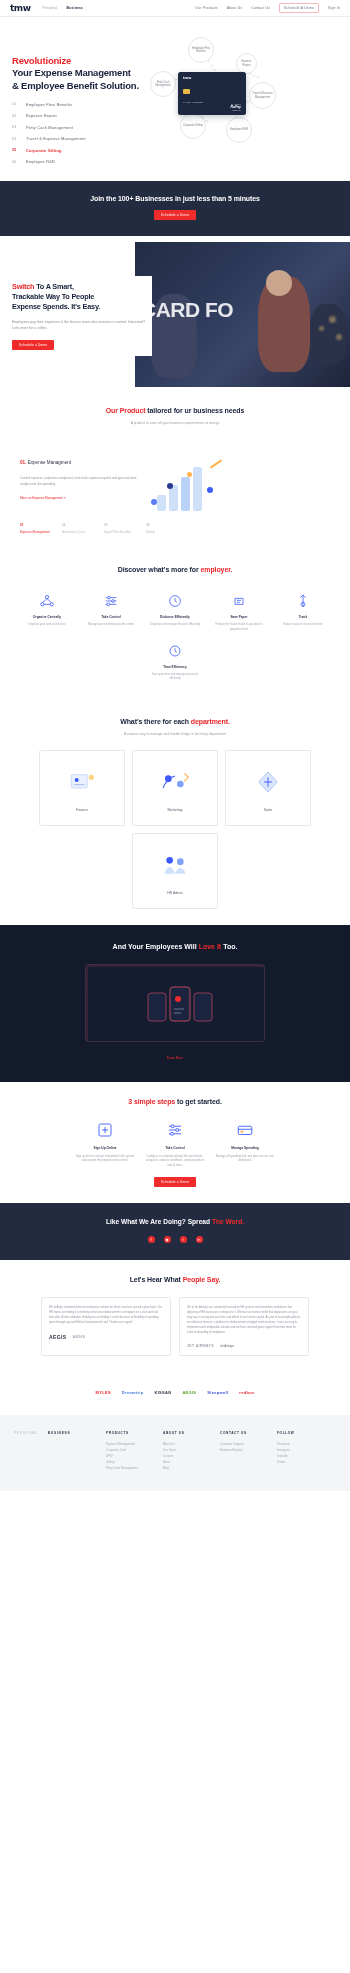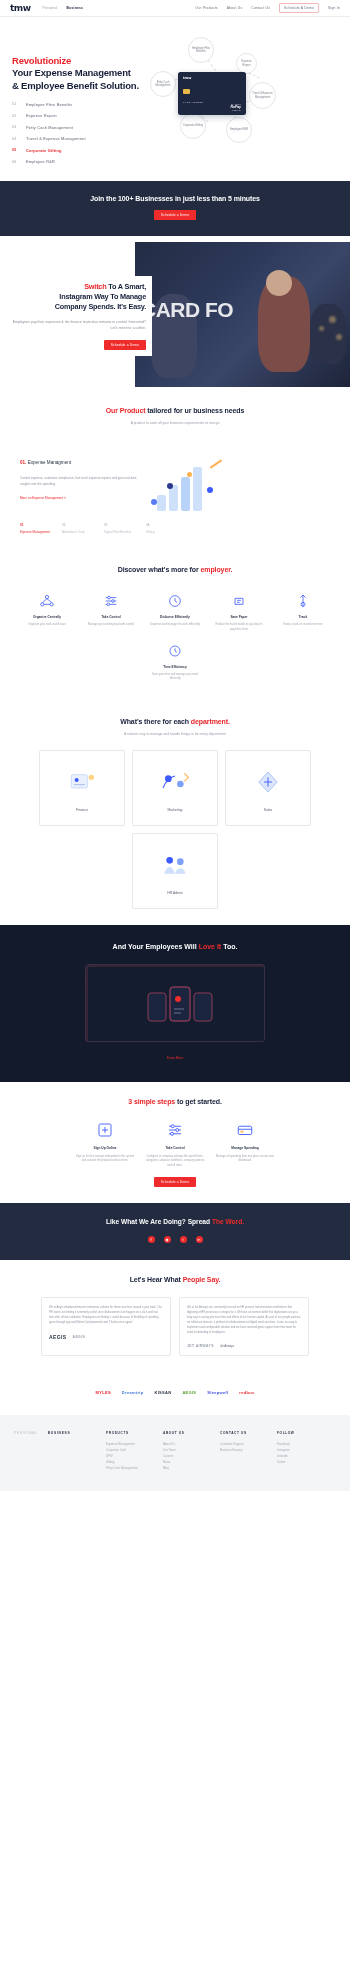--- a/index.html
+++ b/index.html
@@ -90,21 +90,21 @@
   .ph-person { position:absolute; border-radius:40% 40% 30% 30%; }
   .p1 { width:46px;height:84px; left:16px; top:52px; background:#3d4563; }
   .p2 { width:52px;height:96px; right:40px; top:34px; background:#7c4c49; }
   .p3 { width:26px;height:26px; right:58px; top:28px; background:#c9a58d; border-radius:50%;}
   .p4 { width:36px;height:60px; right:4px; top:62px; background:#2a3148;}
   .ph-bokeh { position:absolute; border-radius:50%; background:rgba(230,190,120,.45); filter:blur(1px);}
   .photo-overlay-text {
     position:absolute; left:6px; top:56px; color:rgba(255,255,255,.88);
     font-size:21px; font-weight:700; letter-spacing:-0.5px; white-space:nowrap;
   }
-  .switch-left { position:absolute; left:12px; top:40px; width:140px; background:#fff; padding:6px 6px 6px 0; z-index:3;text-align:right;}
+  .switch-left { position:absolute; left:12px; top:40px; width:140px; background:#fff; padding:6px 6px 6px 0; z-index:3;}
   .switch-title { font-size:7.3px; font-weight:700; color:#17203a; line-height:1.35; letter-spacing:-0.2px;}
   .switch-title em { color:#e8262a; font-style:normal;}
   .switch-copy { font-size:3.5px; color:#8a8f99; line-height:1.7; margin-top:9px;}
 
   
   .sec { padding:16px 12px; text-align:center;}
   .sec-h { font-size:7px; font-weight:700; color:#17203a; letter-spacing:-0.1px;}
   .sec-h em { color:#e8262a; font-style:normal;}
   .sec-sub { font-size:3.4px; color:#9aa0ab; margin-top:7px;}
 
@@ -282,22 +282,22 @@
       <div class="ph-person p2"></div>
       <div class="ph-person p3"></div>
       <div class="ph-person p4"></div>
       <div class="ph-bokeh" style="width:7px;height:7px;right:14px;top:74px;"></div>
       <div class="ph-bokeh" style="width:5px;height:5px;right:26px;top:84px;"></div>
       <div class="ph-bokeh" style="width:6px;height:6px;right:8px;top:92px;"></div>
       <div class="photo-overlay-text">CARD FO</div>
     </div>
     <div class="switch-left">
       <div class="switch-title"><em>Switch</em><span> To A Smart,</span></div>
-      <div class="switch-title">Instagram Way To Manage</div>
-      <div class="switch-title">Company Spends. It's Easy.</div>
+      <div class="switch-title">Trackable Way To People</div>
+      <div class="switch-title">Expense Spends. It's Easy.</div>
       <div class="switch-copy">Employees pay their expenses &amp; the finance team also remains in control. Interested? Let's meet for a coffee.</div>
       <div class="btn-red">Schedule a Demo</div>
     </div>
   </div>
 
   <div class="sec">
     <div class="sec-h"><em>Our Product</em><span> tailored for ur business needs</span></div>
     <div class="sec-sub">A product to cater all your business requirements at one go</div>
 
     <div class="prod-row">

